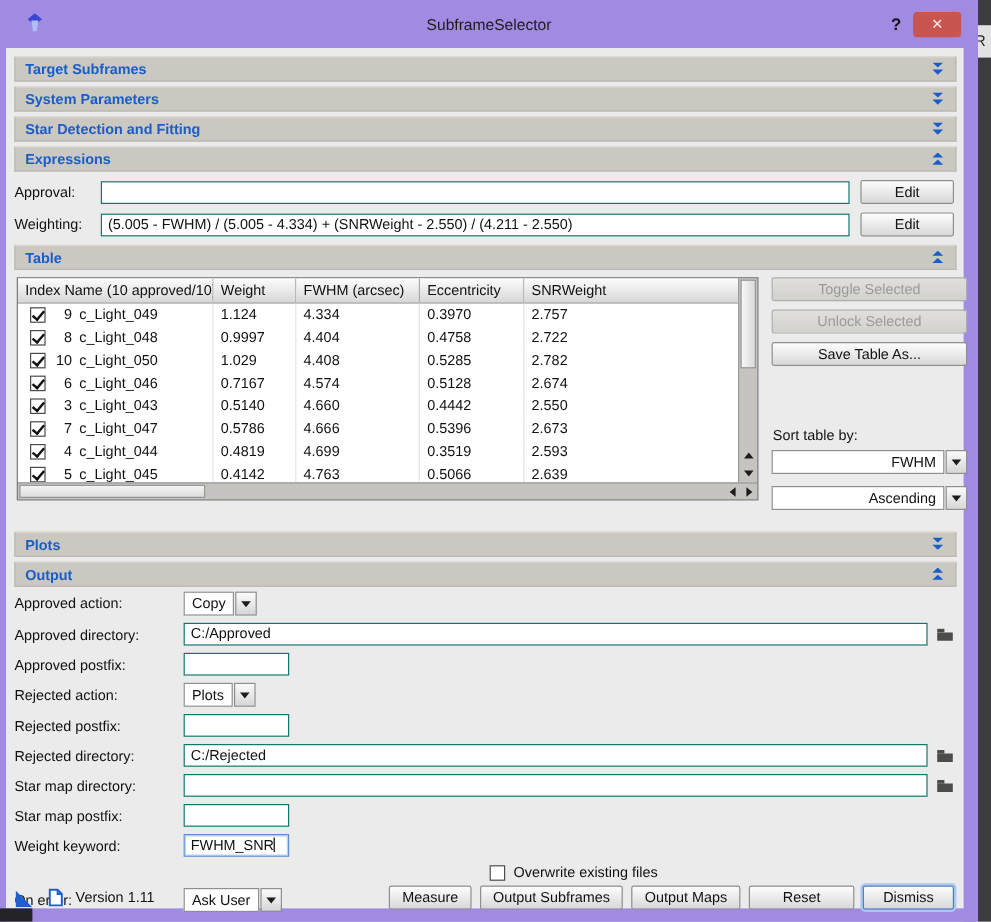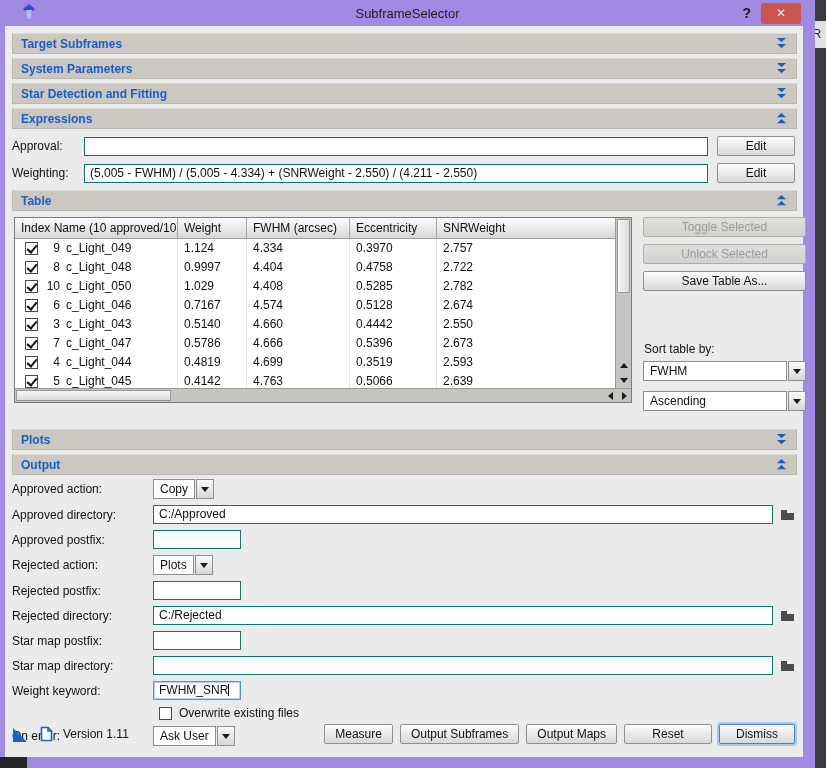--- a/index.html
+++ b/index.html
@@ -15,21 +15,21 @@
   
   .window{
     position:absolute; left:0; top:0;
     width:815px; height:768px;
     background:#ebebeb;
     border-left:5px solid #a18ae2;
     border-right:12px solid #a18ae2;
     border-bottom:11px solid #a18ae2;
   }
   .titlebar{
-    height:26px; background:#a18ae2;
+    height:40px; background:#a18ae2;
     display:flex; align-items:center;
     margin:0 -12px 0 -5px;
     padding:0 6px;
     position:relative;
   }
   .titlebar .app-icon{ margin-left:16px; }
   .title-text{
     position:absolute; left:0; right:0; text-align:center;
     font-size:13px; color:#1c1c1c;
   }
@@ -66,21 +66,21 @@
     padding:0 10px; color:#111;
   }
   .btn.disabled{
     background:linear-gradient(#e0dfdc,#d2d1cd);
     color:#9b9b9b; border-color:#adadad;
   }
   .btn.focused{
     border-color:#4a7fbf;
     box-shadow:0 0 0 2px #a9c7ef;
   }
-  .combo{ display:inline-flex; height:20px; }
+  .combo{ display:inline-flex; height:20px;text-align:right; }
   .combo .combo-val{
     background:#fff; border:1px solid #8f8f8f;
     padding:0 6px; line-height:18px; white-space:nowrap;
   }
   .combo .combo-arrow{
     width:18px; background:linear-gradient(#fbfbfb,#d6d6d6);
     border:1px solid #8f8f8f; margin-left:1px;
     display:flex; align-items:center; justify-content:center;
   }
   .tri-down{ width:0; height:0; border:4px solid transparent; border-top:5px solid #1c1c1c; margin-top:4px; }
@@ -148,21 +148,21 @@
   .sort-combo{ width:163px; margin-bottom:10px; }
   .sort-combo .combo-val{ flex:1; }
   
   .out-row{ display:flex; align-items:center; margin-bottom:6px; }
   .out-label{ width:141px; padding-right:6px; flex:none; }
   .out-dir{ flex:1; }
   .out-postfix{ width:88px; }
   .folder-btn{ margin:0 2px 0 7px; display:flex; align-items:center; }
   .kw-field{ width:88px; border:1px solid #5a8fd0; box-shadow:0 0 0 1px #b9d3f0 inset; }
   .caret{ display:inline-block; width:1px; height:12px; background:#000; vertical-align:-2px; }
-  .overwrite-row{ padding-left:147px; }
+  .overwrite-row{ padding-left:147px;justify-content:center; }
   .overwrite-row .cb{ margin-right:7px; }
   
   .footer{
     position:absolute; left:8px; right:8px; bottom:2px;
     display:flex; align-items:center;
   }
   .footer .btn{ margin-left:7px; }
   .footer .version{ margin-left:10px; }
   .footer .spacer{ flex:1; }
   
@@ -461,33 +461,33 @@
       <div class="textfield out-dir">C:/Rejected</div>
       <span class="folder-btn">
         <svg width="15" height="12" viewBox="0 0 15 12">
             <rect x="1" y="1" width="6" height="3" fill="#4c4c48"></rect>
             <path d="M1 4 h13 v7 H1 Z" fill="#4c4c48"></path>
           </svg>
       </span>
     </div>
 
     <div class="out-row">
-      <span class="out-label">Star map postfix:</span>
-      <div class="textfield out-postfix"></div>
-    </div>
-
-    <div class="out-row">
       <span class="out-label">Star map directory:</span>
       <div class="textfield out-dir"></div>
       <span class="folder-btn">
         <svg width="15" height="12" viewBox="0 0 15 12">
             <rect x="1" y="1" width="6" height="3" fill="#4c4c48"></rect>
             <path d="M1 4 h13 v7 H1 Z" fill="#4c4c48"></path>
           </svg>
       </span>
+    </div>
+
+    <div class="out-row">
+      <span class="out-label">Star map postfix:</span>
+      <div class="textfield out-postfix"></div>
     </div>
 
     <div class="out-row">
       <span class="out-label">Weight keyword:</span>
       <div class="textfield kw-field"><span>FWHM_SNR</span><span class="caret"></span></div>
     </div>
 
     <div class="out-row overwrite-row">
       <span class="cb"></span>
       <span>Overwrite existing files</span>

